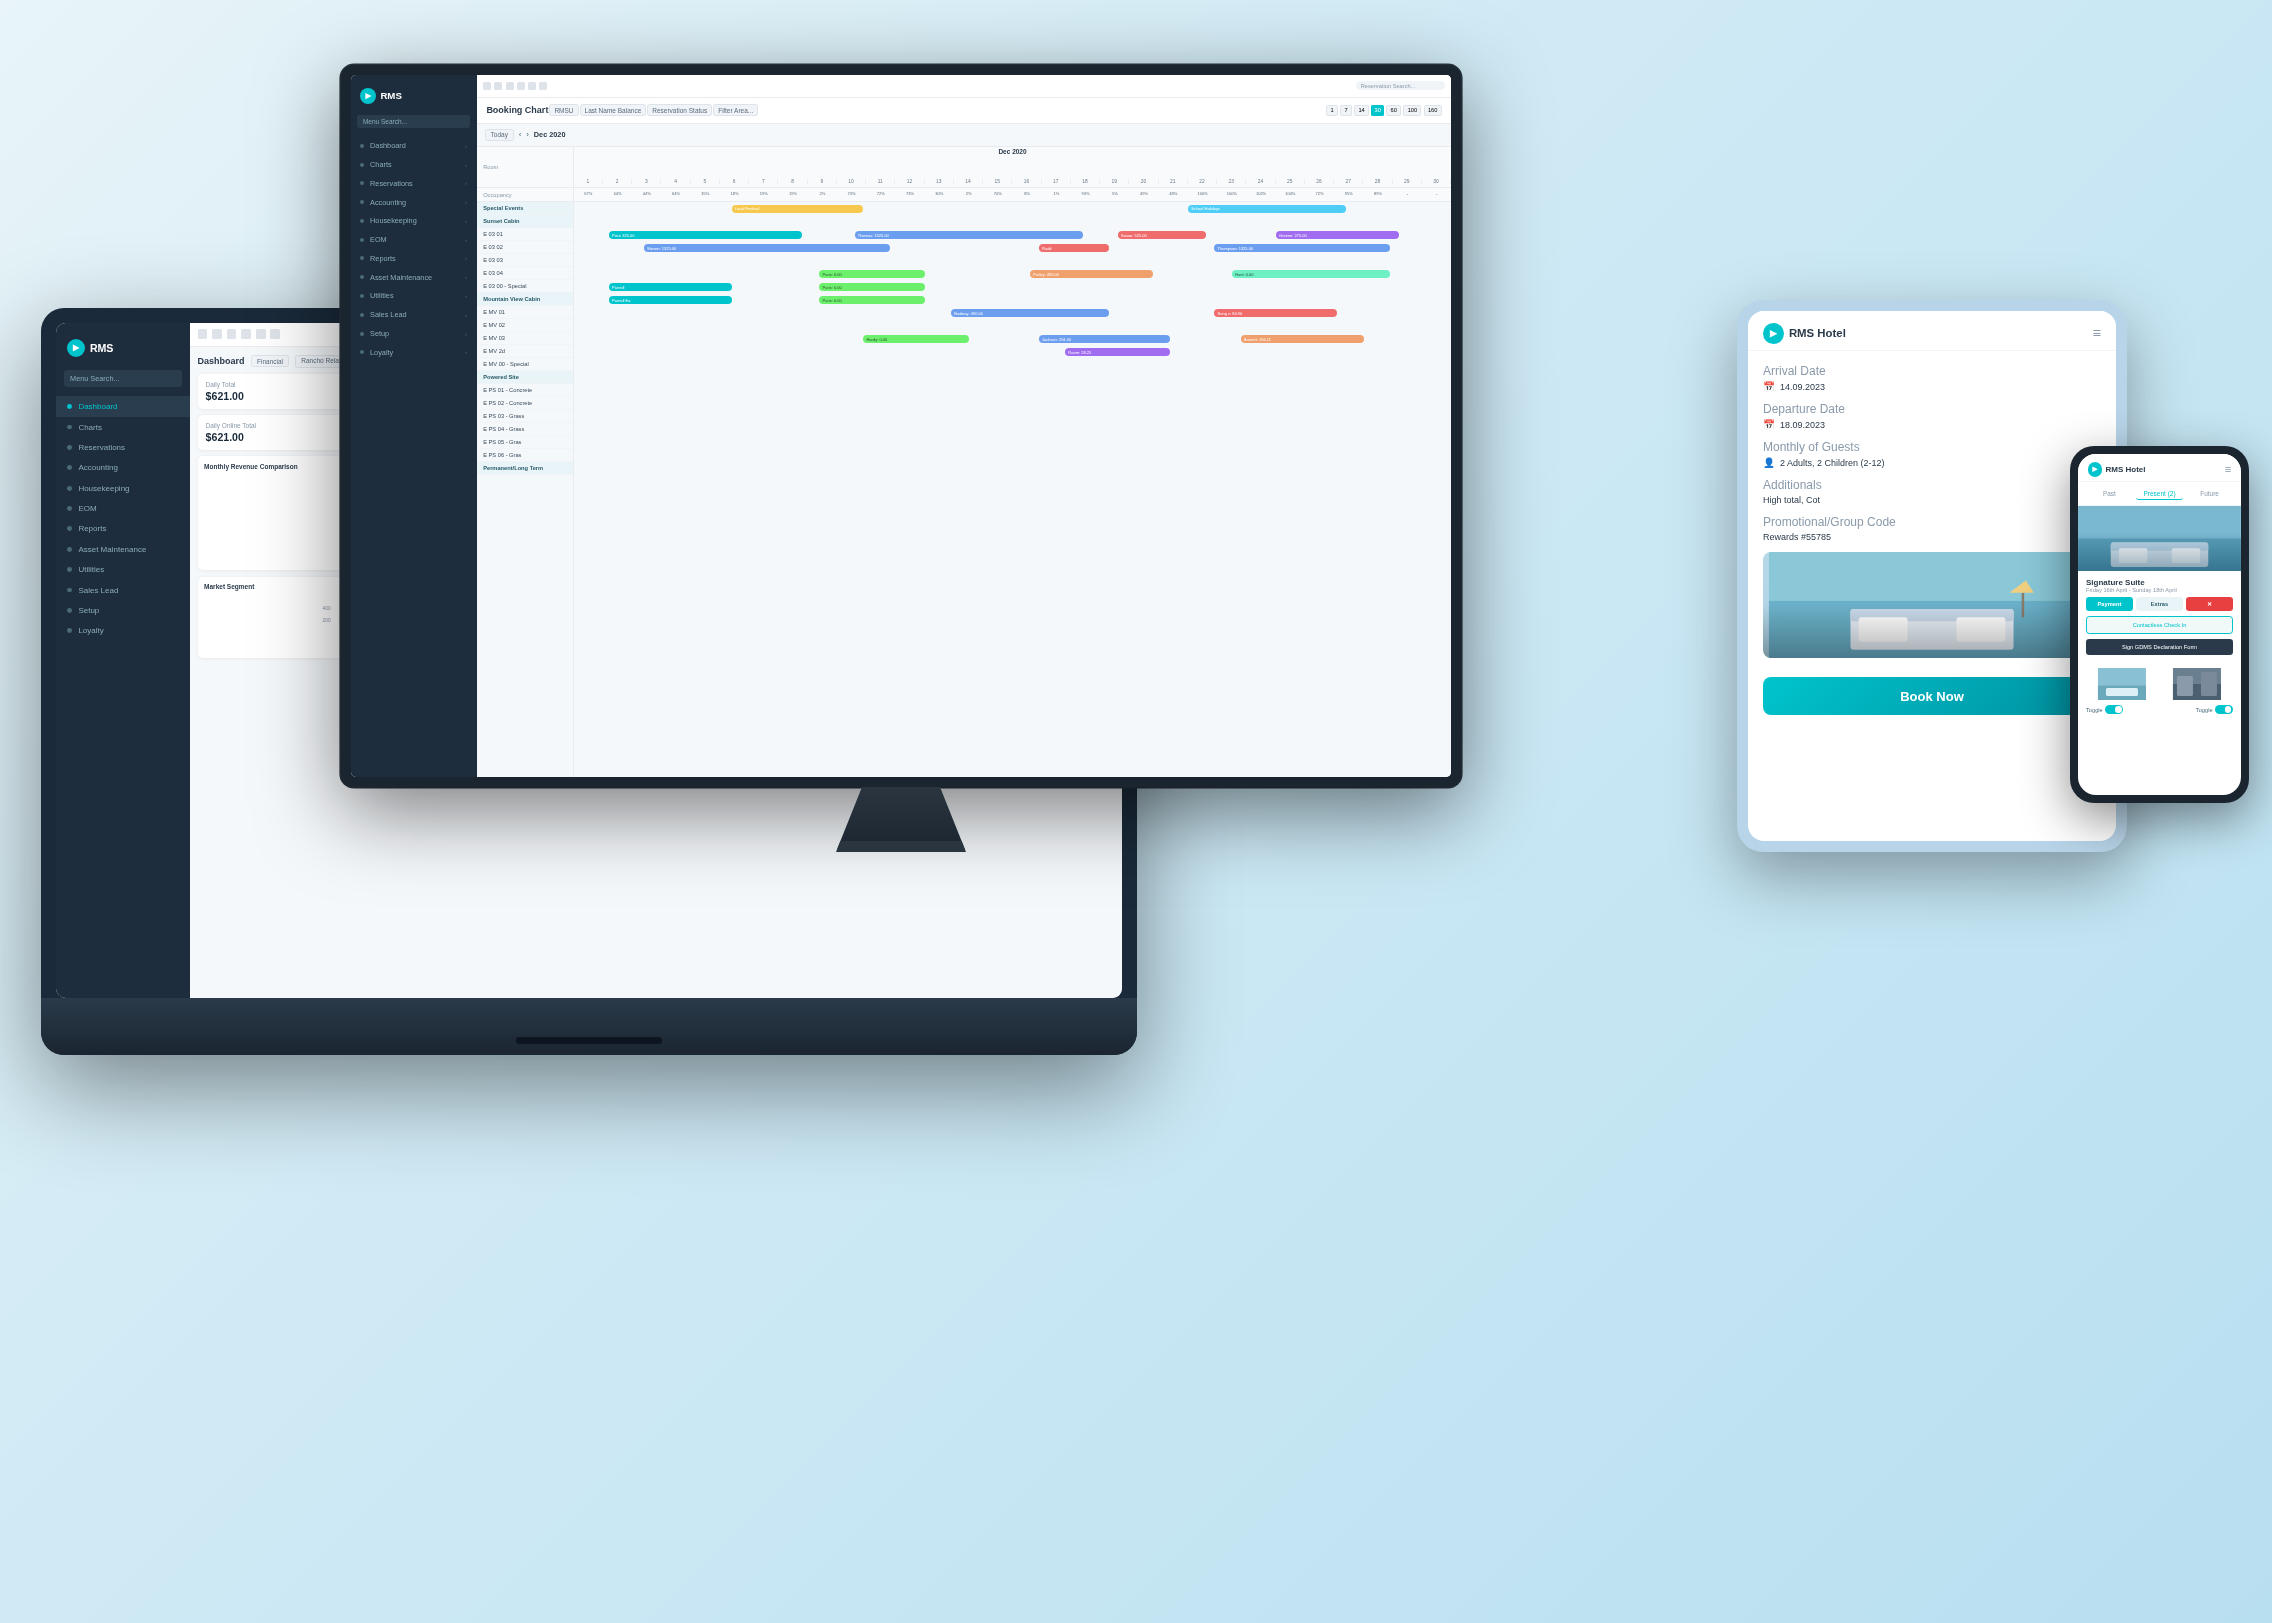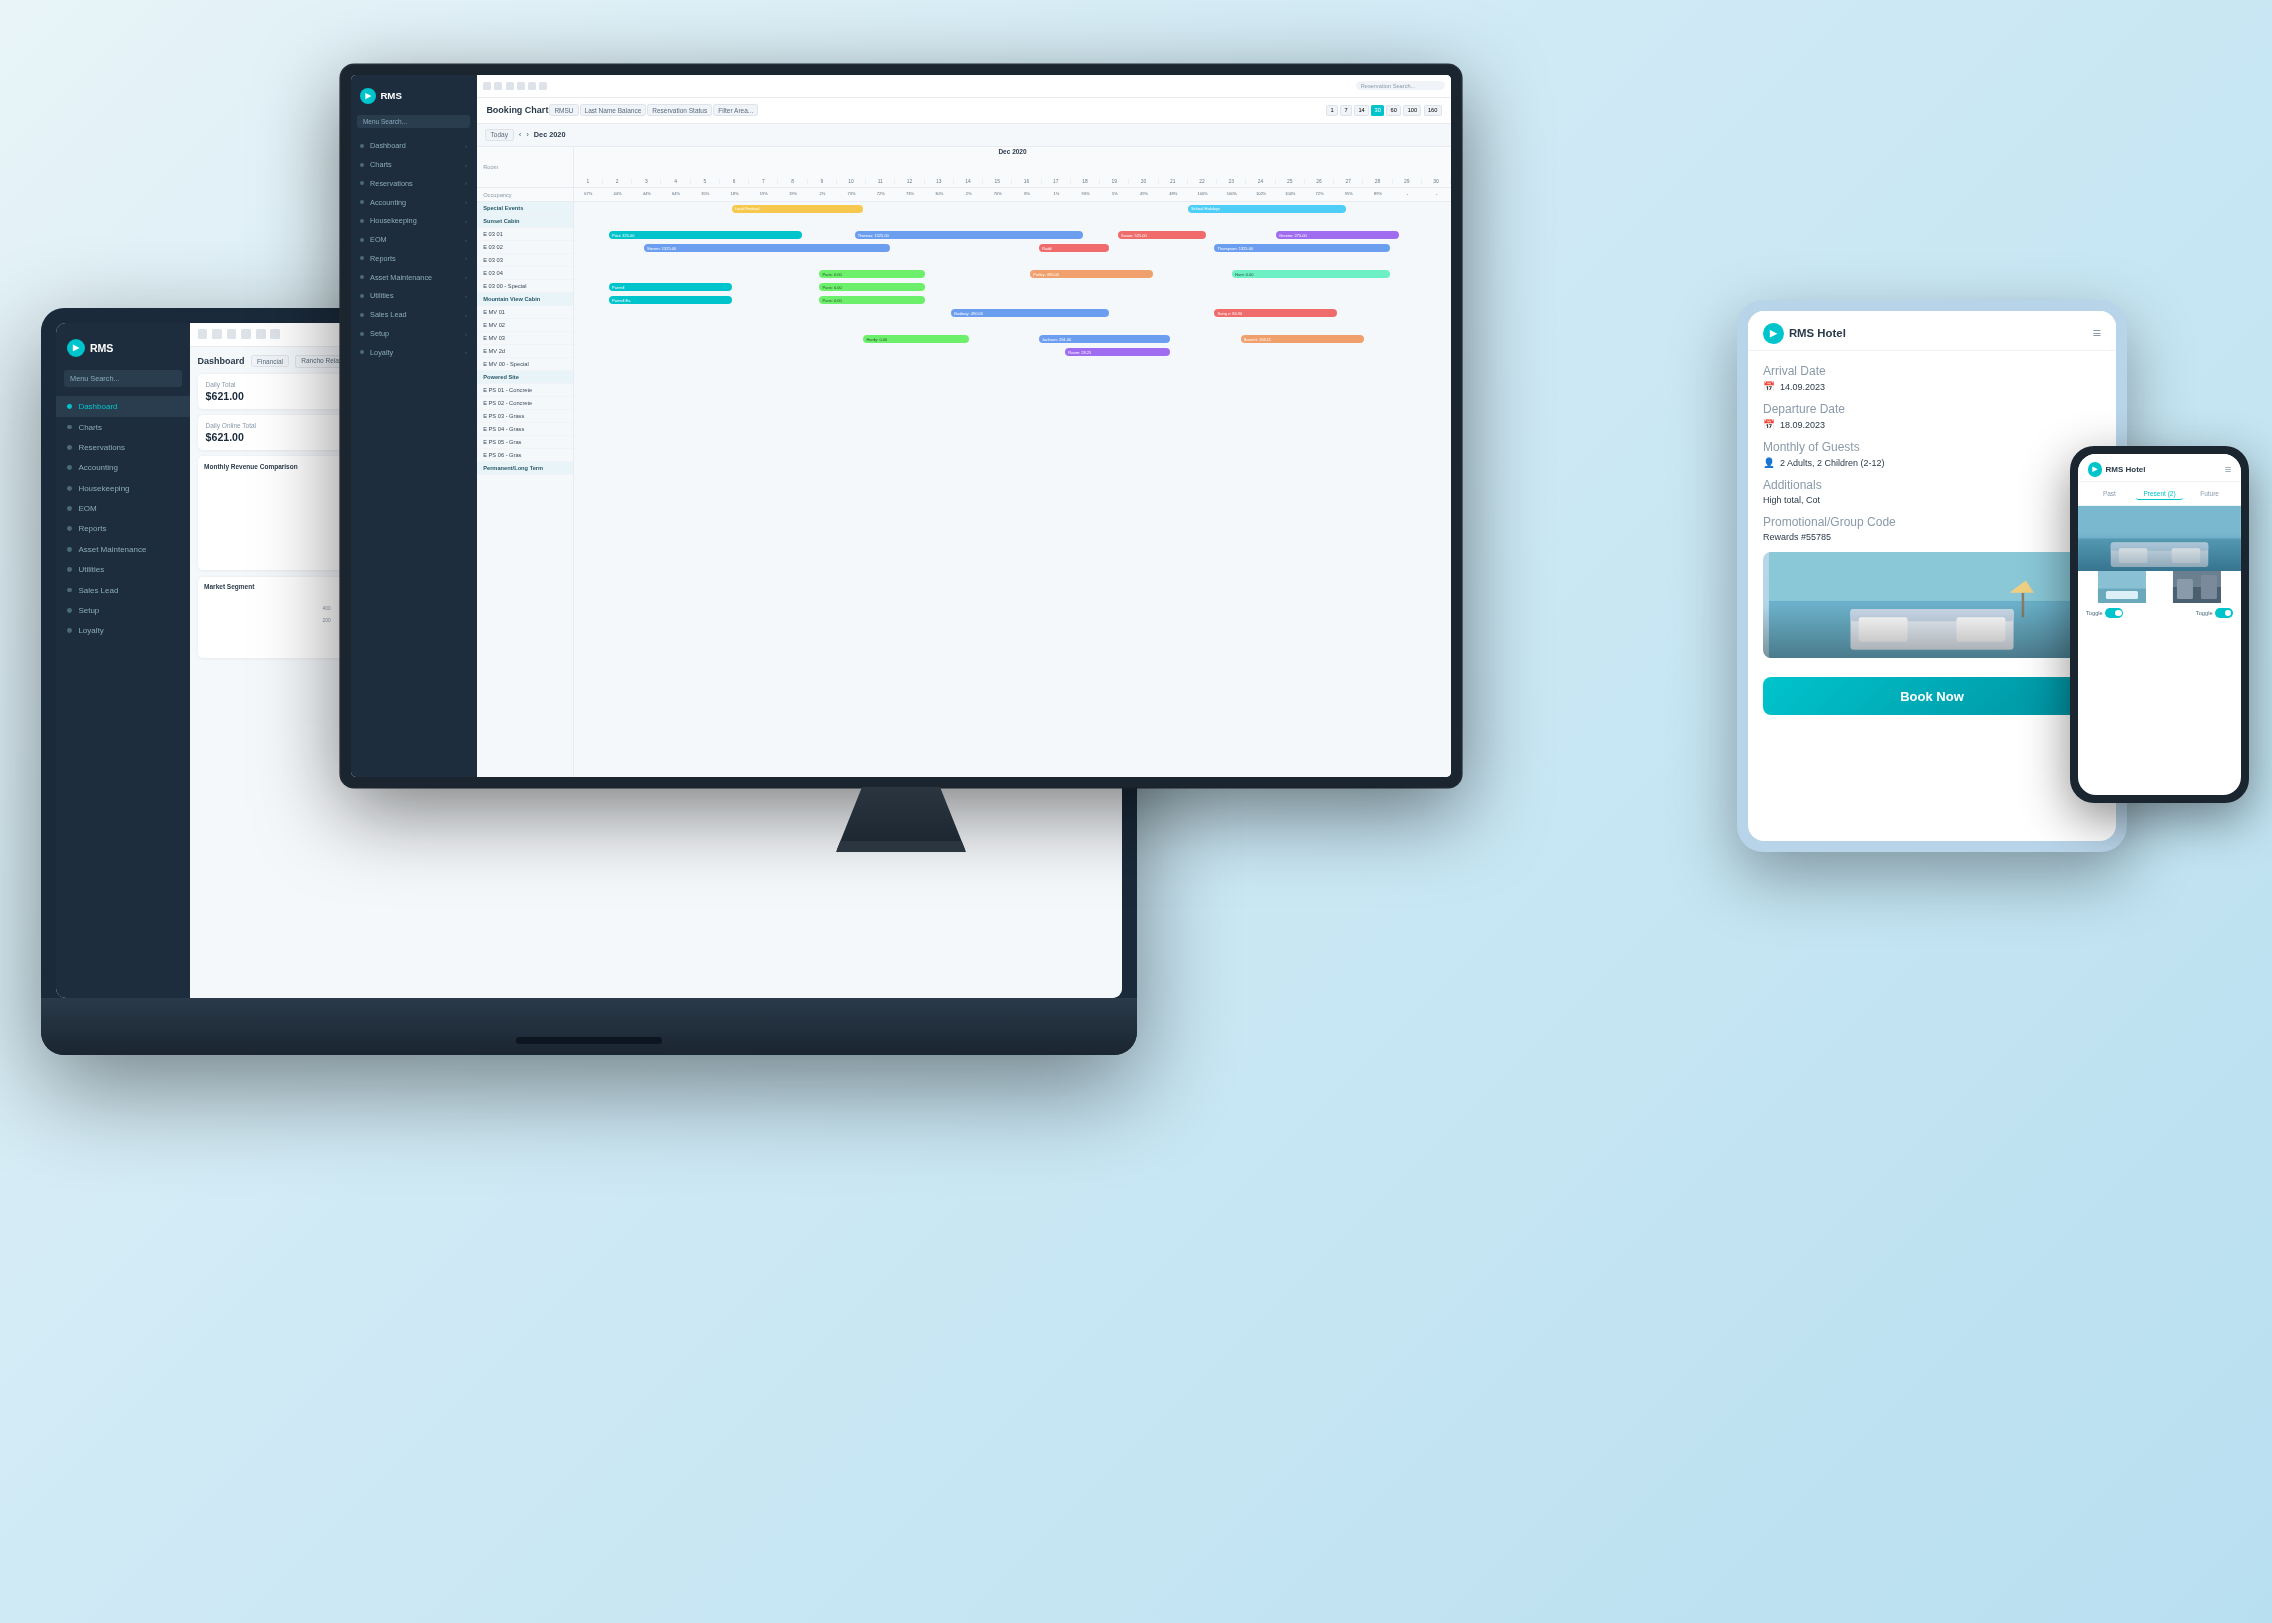--- a/index.html
+++ b/index.html
@@ -1413,20 +1413,31 @@
       <svg width="100%" height="65" viewBox="0 0 200 80">
         <rect width="200" height="80" fill="#7ab8d0"></rect>
         <rect y="40" width="200" height="40" fill="#5aa0b8"></rect>
         <rect x="40" y="45" width="120" height="30" rx="3" fill="#e0ecf4"></rect>
         <rect x="40" y="45" width="120" height="10" rx="3" fill="#c0d8e8"></rect>
         <rect x="50" y="52" width="35" height="18" rx="2" fill="white"></rect>
         <rect x="115" y="52" width="35" height="18" rx="2" fill="white"></rect>
       </svg>
       <div class="phone-img-overlay"></div>
     </div>
+    <div class="phone-room-info">
+      <div class="phone-room-name">Signature Suite</div>
+      <div class="phone-room-dates">Friday 16th April - Sunday 18th April</div>
+      <div class="phone-action-btns">
+        <button class="phone-btn primary">Payment</button>
+        <button class="phone-btn secondary">Extras</button>
+        <button class="phone-btn danger">✕</button>
+      </div>
+      <div class="phone-check-btn">Contactless Check In</div>
+      <div class="phone-sign-btn">Sign GDMS Declaration Form</div>
+    </div>
     <div class="phone-thumbnails">
       <div class="phone-thumb">
         <svg width="100%" height="32" viewBox="0 0 60 40">
           <rect width="60" height="40" fill="#8ac0d4"></rect>
           <rect y="22" width="60" height="18" fill="#6aa8bc"></rect>
           <rect x="10" y="25" width="40" height="10" rx="2" fill="#ddf0f8"></rect>
         </svg>
       </div>
       <div class="phone-thumb">
         <svg width="100%" height="32" viewBox="0 0 60 40">

